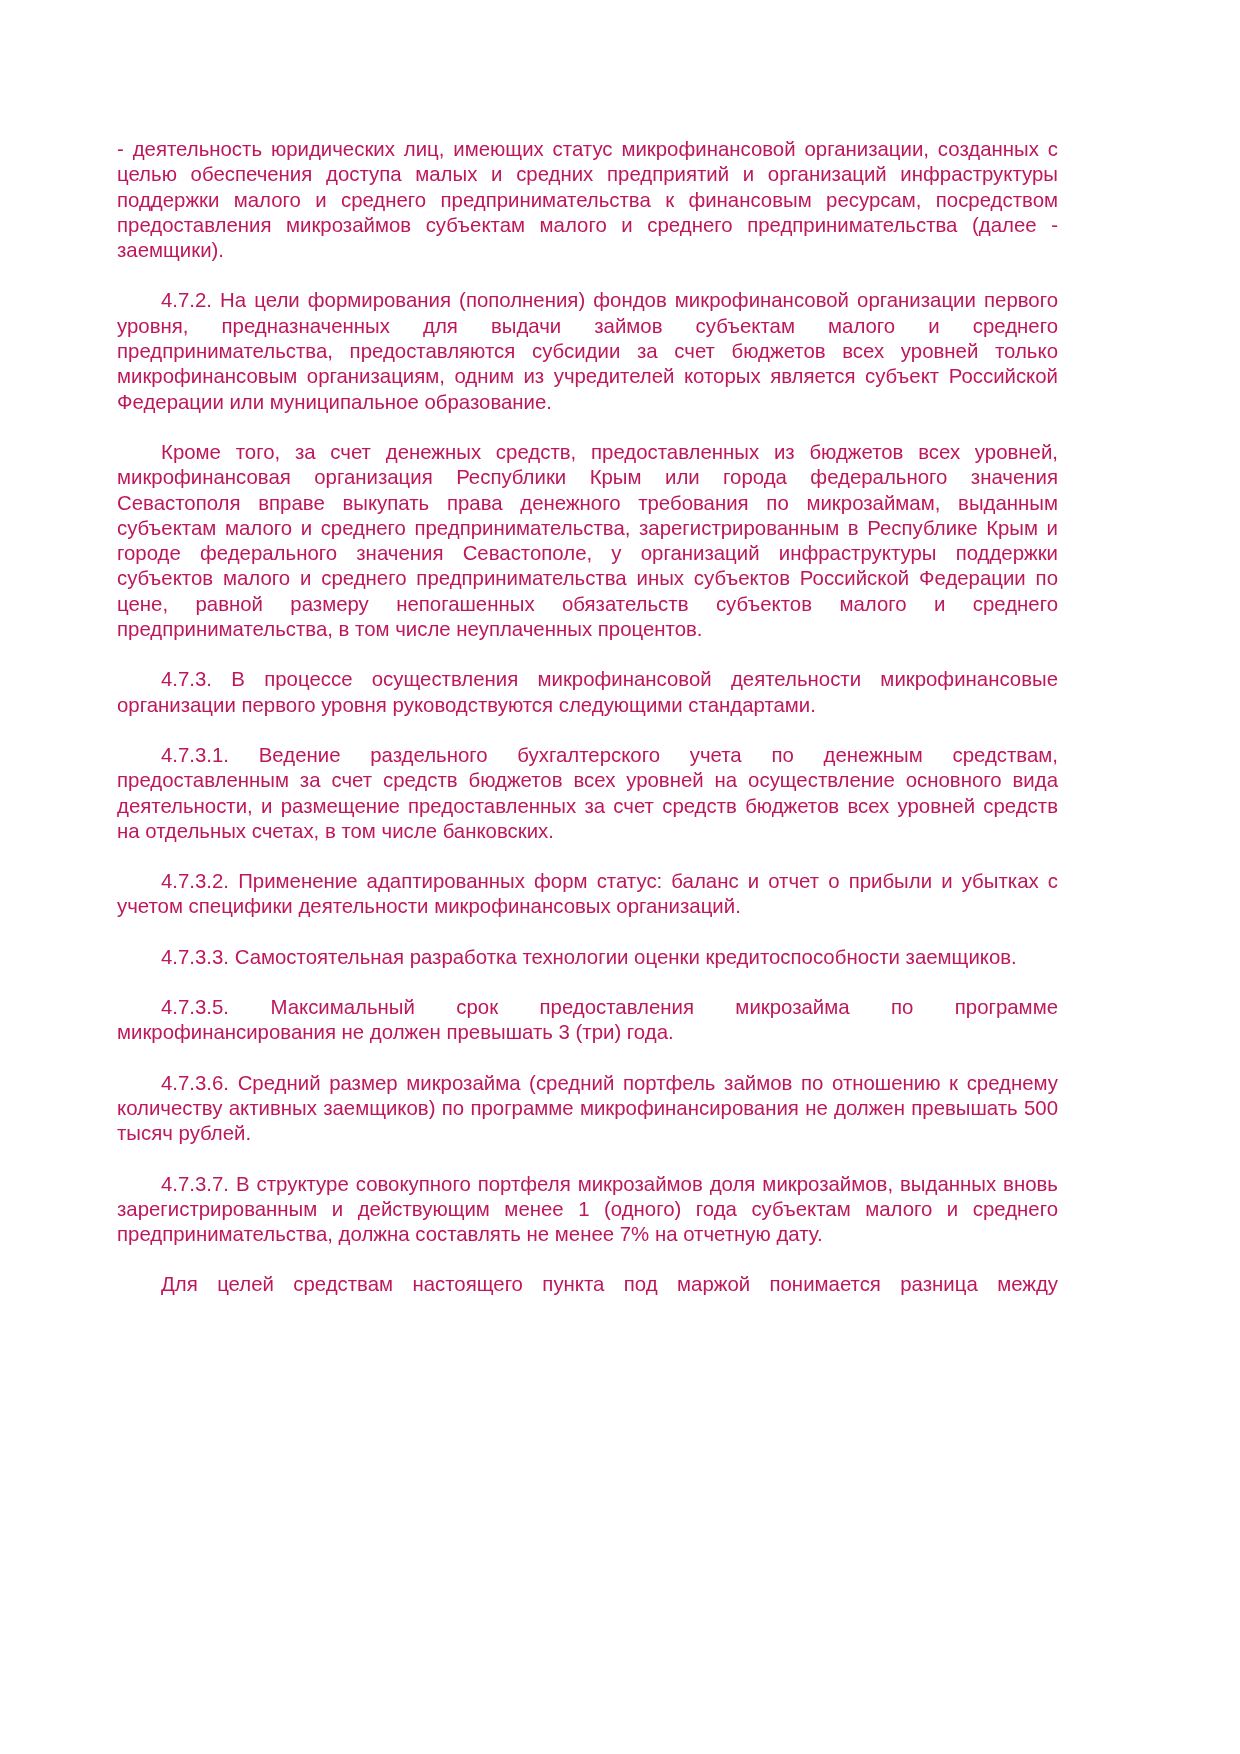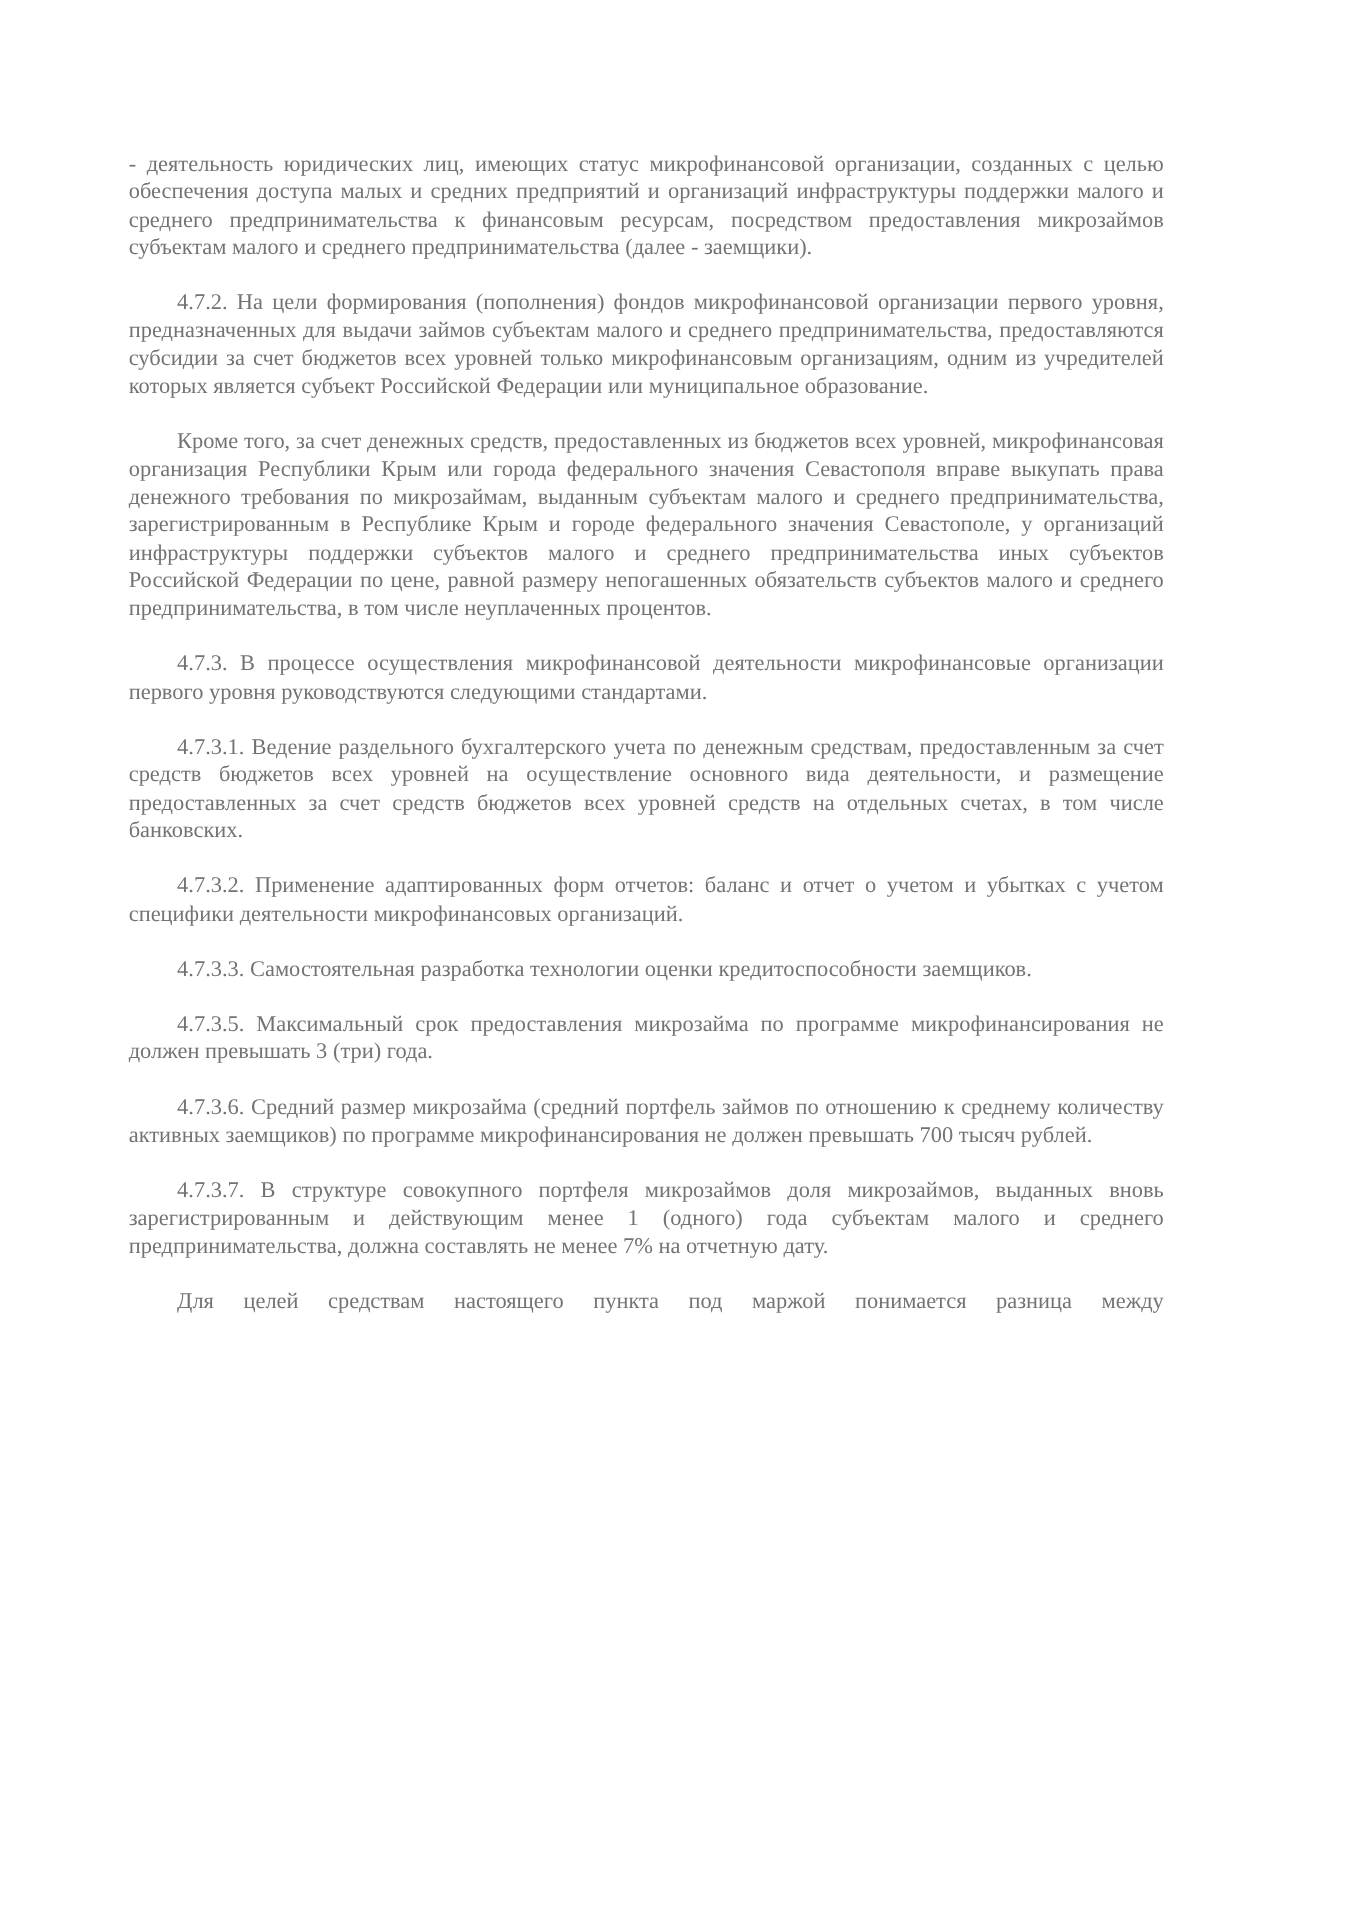--- a/index.html
+++ b/index.html
@@ -11,24 +11,24 @@
       width: 1240px;
       height: 1754px;
       position: relative;
       overflow: hidden;
     }
     .page {
       position: absolute;
       left: 117px;
       top: 137px;
       width: 941px;
-      font-family: Liberation Serif, serif;
+      font-family: Liberation Sans, sans-serif;
       font-size: 20.4px;
       line-height: 25.3px;
-      color: #737373;
+      color: #be185d;
     }
     .para {
       margin: 0 0 25px 0;
       text-align: justify;
       text-align-last: left;
     }
     .para.indent {
       text-indent: 44px;
     }
     .para.last-justify {
@@ -37,19 +37,19 @@
   </style>
 </head>
 <body>
 
 <div class="page">
   <p class="para">- деятельность юридических лиц, имеющих статус микрофинансовой организации, созданных с целью обеспечения доступа малых и средних предприятий и организаций инфраструктуры поддержки малого и среднего предпринимательства к финансовым ресурсам, посредством предоставления микрозаймов субъектам малого и среднего предпринимательства (далее - заемщики).</p>
   <p class="para indent">4.7.2. На цели формирования (пополнения) фондов микрофинансовой организации первого уровня, предназначенных для выдачи займов субъектам малого и среднего предпринимательства, предоставляются субсидии за счет бюджетов всех уровней только микрофинансовым организациям, одним из учредителей которых является субъект Российской Федерации или муниципальное образование.</p>
   <p class="para indent">Кроме того, за счет денежных средств, предоставленных из бюджетов всех уровней, микрофинансовая организация Республики Крым или города федерального значения Севастополя вправе выкупать права денежного требования по микрозаймам, выданным субъектам малого и среднего предпринимательства, зарегистрированным в Республике Крым и городе федерального значения Севастополе, у организаций инфраструктуры поддержки субъектов малого и среднего предпринимательства иных субъектов Российской Федерации по цене, равной размеру непогашенных обязательств субъектов малого и среднего предпринимательства, в том числе неуплаченных процентов.</p>
   <p class="para indent">4.7.3. В процессе осуществления микрофинансовой деятельности микрофинансовые организации первого уровня руководствуются следующими стандартами.</p>
   <p class="para indent">4.7.3.1. Ведение раздельного бухгалтерского учета по денежным средствам, предоставленным за счет средств бюджетов всех уровней на осуществление основного вида деятельности, и размещение предоставленных за счет средств бюджетов всех уровней средств на отдельных счетах, в том числе банковских.</p>
-  <p class="para indent">4.7.3.2. Применение адаптированных форм отчетов: баланс и отчет о учетом и убытках с учетом специфики деятельности микрофинансовых организаций.</p>
+  <p class="para indent">4.7.3.2. Применение адаптированных форм статус: баланс и отчет о прибыли и убытках с учетом специфики деятельности микрофинансовых организаций.</p>
   <p class="para indent">4.7.3.3. Самостоятельная разработка технологии оценки кредитоспособности заемщиков.</p>
   <p class="para indent">4.7.3.5. Максимальный срок предоставления микрозайма по программе микрофинансирования не должен превышать 3 (три) года.</p>
-  <p class="para indent">4.7.3.6. Средний размер микрозайма (средний портфель займов по отношению к среднему количеству активных заемщиков) по программе микрофинансирования не должен превышать 700 тысяч рублей.</p>
+  <p class="para indent">4.7.3.6. Средний размер микрозайма (средний портфель займов по отношению к среднему количеству активных заемщиков) по программе микрофинансирования не должен превышать 500 тысяч рублей.</p>
   <p class="para indent">4.7.3.7. В структуре совокупного портфеля микрозаймов доля микрозаймов, выданных вновь зарегистрированным и действующим менее 1 (одного) года субъектам малого и среднего предпринимательства, должна составлять не менее 7% на отчетную дату.</p>
   <p class="para indent last-justify">Для целей средствам настоящего пункта под маржой понимается разница между</p>
 </div>
 
 </body></html>

